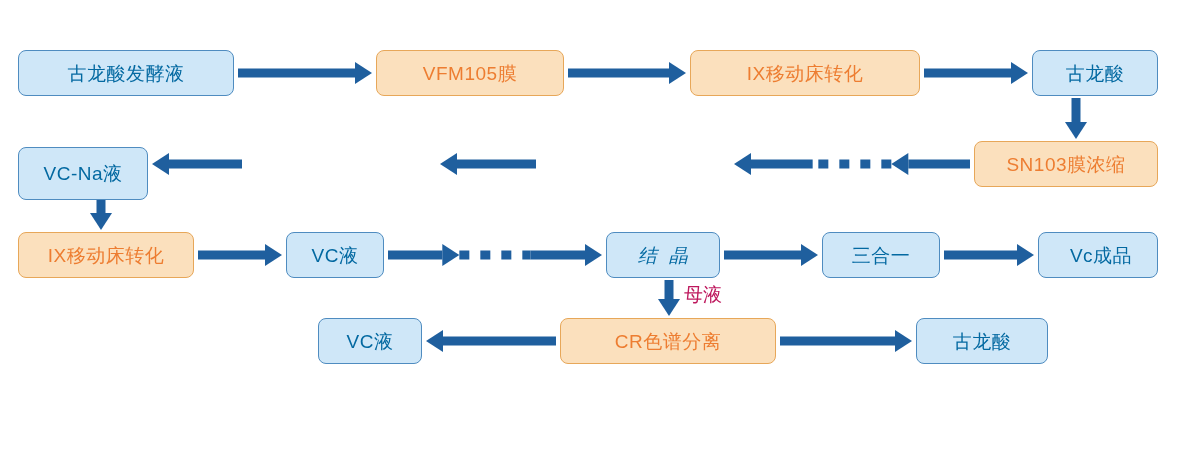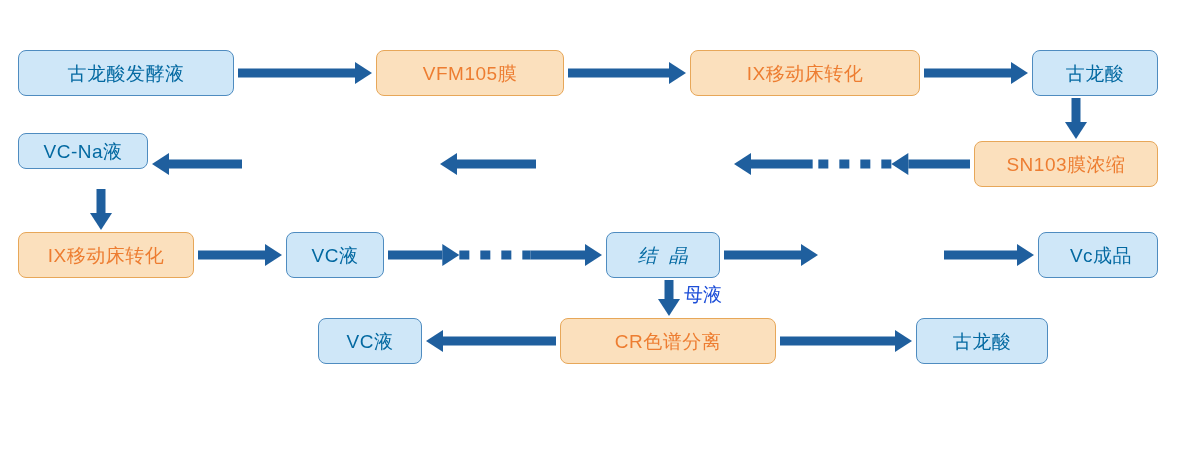--- a/index.html
+++ b/index.html
@@ -60,21 +60,21 @@
     width: 1180px;
     height: 450px;
     pointer-events: none;
   }
 
   
   .edge-label {
     position: absolute;
     font-family: "Liberation Serif", "DejaVu Serif", serif;
     font-size: 19px;
-    color: #1d4ed8;
+    color: #be185d;
     white-space: pre;
     user-select: none;
     line-height: 1;
   }
 </style>
 </head>
 <body>
 
 <div id="canvas">
   <svg id="wires" width="1180" height="450" viewBox="0 0 1180 450" xmlns="http://www.w3.org/2000/svg">
@@ -143,22 +143,23 @@
       <g>
         <line x1="780" y1="341" x2="895" y2="341" stroke="#1f5f9e" stroke-width="9"></line>
         <polygon points="895,330 912,341 895,352" fill="#1f5f9e"></polygon>
       </g>
     </svg>
 <div class="node blue" style="left: 18px; top: 50px; width: 216px; height: 46px;"><span class="lbl">古龙酸发酵液</span></div>
     <div class="node orange" style="left: 376px; top: 50px; width: 188px; height: 46px; text-align: right;"><span class="lbl">VFM105膜</span></div>
     <div class="node orange" style="left: 690px; top: 50px; width: 230px; height: 46px;"><span class="lbl">IX移动床转化</span></div>
     <div class="node blue" style="left: 1032px; top: 50px; width: 126px; height: 46px;"><span class="lbl">古龙酸</span></div>
     <div class="node orange" style="left: 974px; top: 141px; width: 184px; height: 46px;"><span class="lbl">SN103膜浓缩</span></div>
-    <div class="node blue" style="left: 18px; top: 133px; width: 130px; height: 36px;"><span class="lbl">VC-Na液</span></div>
+    <div class="node blue" style="left: 18px; top: 147px; width: 130px; height: 53px;"><span class="lbl">VC-Na液</span></div>
     <div class="node orange" style="left: 18px; top: 232px; width: 176px; height: 46px;"><span class="lbl">IX移动床转化</span></div>
     <div class="node blue" style="left: 286px; top: 232px; width: 98px; height: 46px;"><span class="lbl">VC液</span></div>
     <div class="node blue" style="left: 606px; top: 232px; width: 114px; height: 46px; font-style: italic;"><span class="lbl">结  晶</span></div>
+    <div class="node blue" style="left: 822px; top: 232px; width: 118px; height: 46px;"><span class="lbl">三合一</span></div>
     <div class="node blue" style="left: 1038px; top: 232px; width: 120px; height: 46px; padding-left: 6px;"><span class="lbl">Vc成品</span></div>
     <div class="node orange" style="left: 560px; top: 318px; width: 216px; height: 46px;"><span class="lbl">CR色谱分离</span></div>
     <div class="node blue" style="left: 318px; top: 318px; width: 104px; height: 46px;"><span class="lbl">VC液</span></div>
     <div class="node blue" style="left: 916px; top: 318px; width: 132px; height: 46px;"><span class="lbl">古龙酸</span></div>
     <div class="edge-label" style="left: 684px; top: 285px;">母液</div>
   </div>
 
 </body></html>

